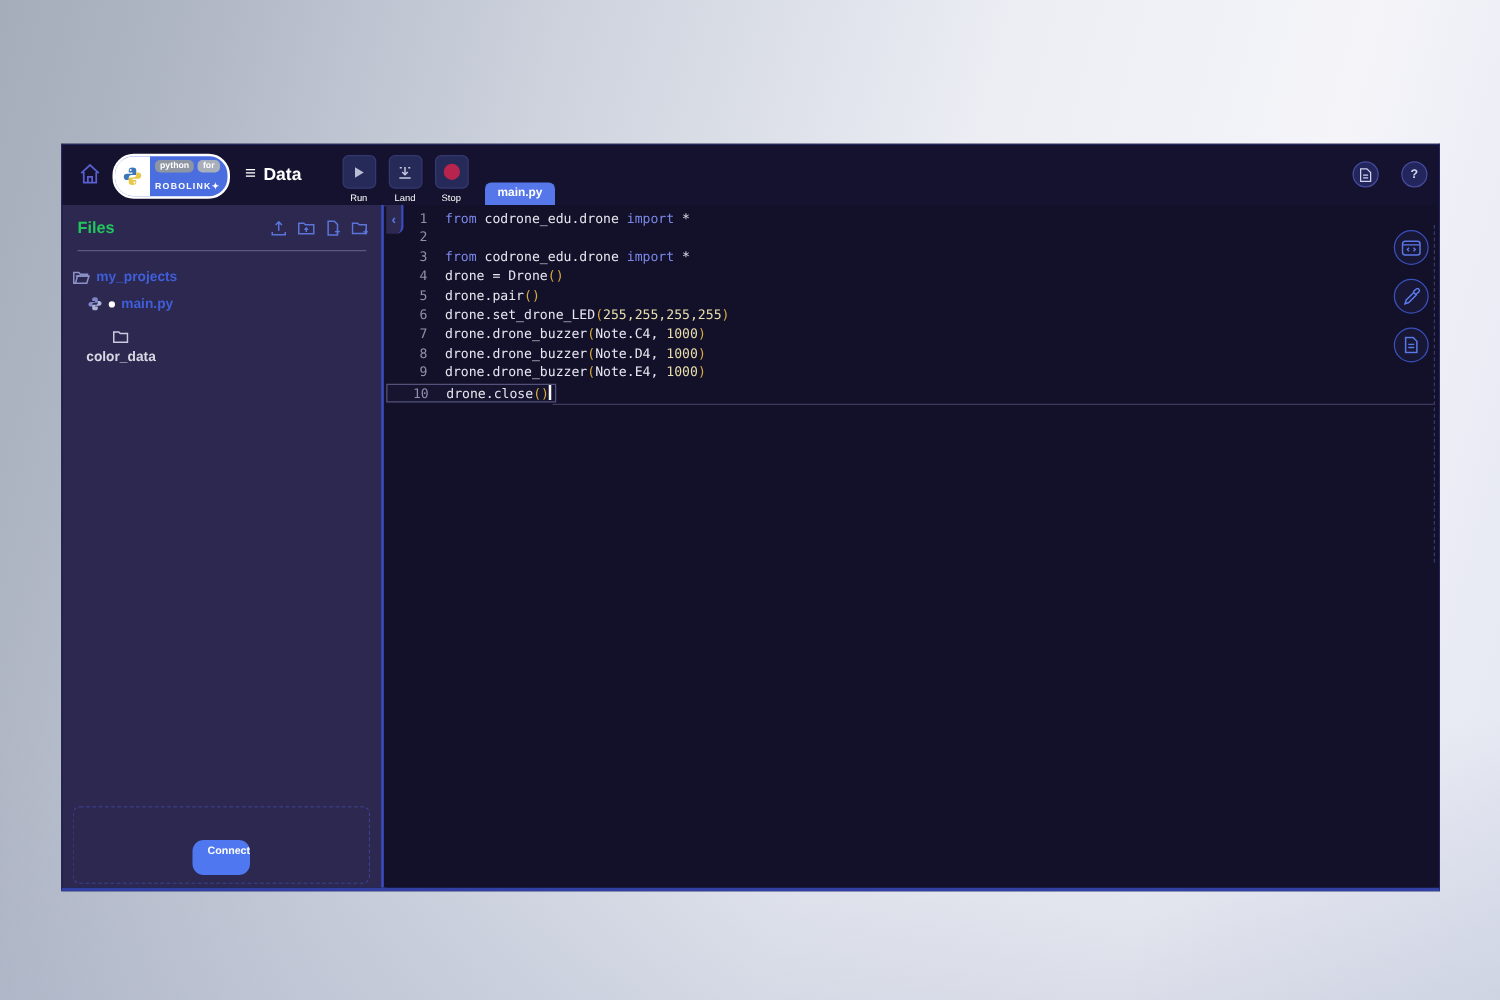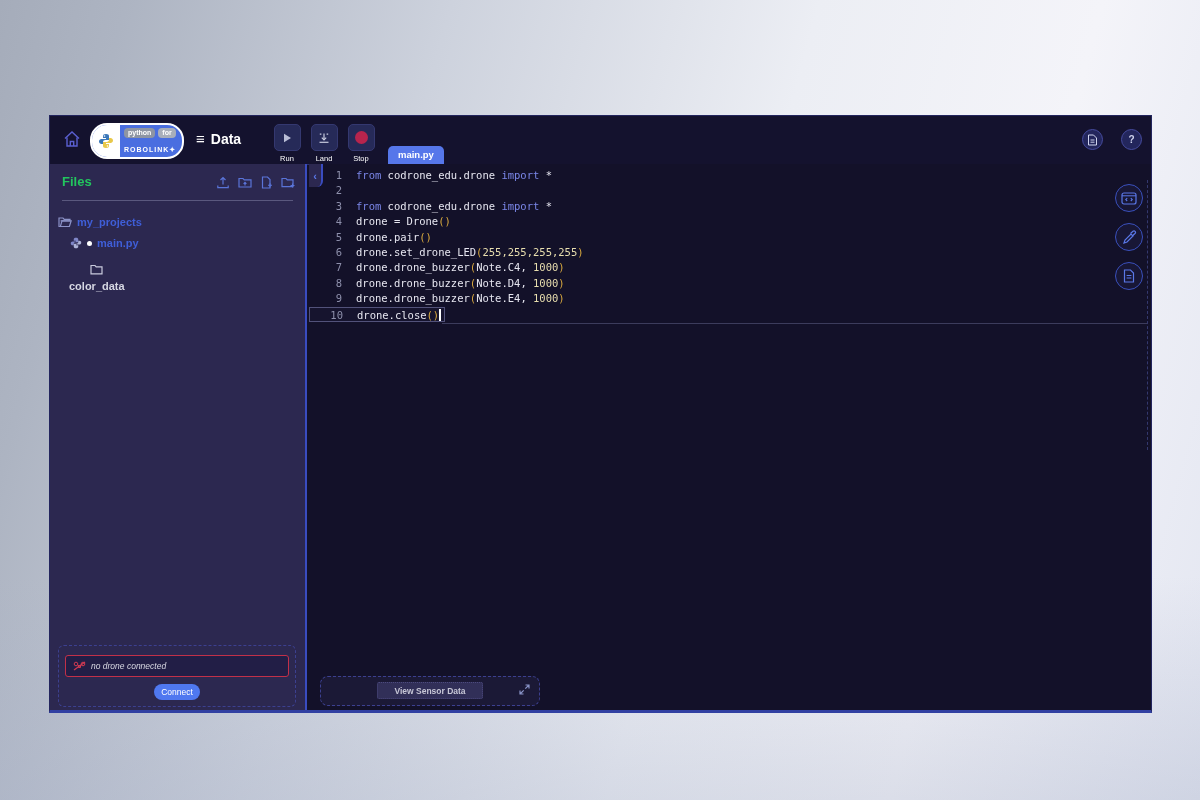--- a/index.html
+++ b/index.html
@@ -41,22 +41,22 @@
   .tree-row{position:absolute;height:16px;display:flex;align-items:center;gap:5px;font-size:11px;font-weight:bold;cursor:pointer;text-align:right;}
   .tree-row .dot{width:5px;height:5px;border-radius:50%;background:#fff;font-size:0;}
   .t-blue{color:#3f5ed8;} .t-light{color:#d6d7e2;font-weight:600;}
   .icon-soft{color:#8c92c8;display:flex;}
   
   .connect-panel{position:absolute;left:8px;right:9px;bottom:3px;height:62px;border:1px dashed #3c4090;border-radius:6px;box-sizing:border-box;}
   .drone-status{position:absolute;left:6px;right:6px;top:9px;height:22px;border:1.5px solid #c23049;border-radius:3px;background:#221e46;
        display:flex;align-items:center;gap:5px;padding:0 7px;box-sizing:border-box;cursor:pointer;}
   .drone-status .stx{font-size:8.5px;font-style:italic;color:#d8d8e2;}
   .drone-ico{color:#cf3a52;display:flex;}
-  .connect-btn{position:absolute;left:50%;transform:translateX(-50%);bottom:6px;width:46px;height:16px;border-radius:9px;background:#4f78f0;
-       color:#fff;font-size:8.5px;font-weight:normal;text-align:center;line-height:16px;cursor:pointer;}
+  .connect-btn{position:absolute;left:50%;transform:translateX(-50%);bottom:6px;width:46px;height:28px;border-radius:9px;background:#4f78f0;
+       color:#fff;font-size:8.5px;font-weight:bold;text-align:right;line-height:16px;cursor:pointer;}
   
   .editor{position:absolute;left:259px;top:48px;right:0;bottom:0;background:#131129;}
   .collapse-btn{position:absolute;left:0;top:0;width:14px;height:23px;background:#2c2850;border-right:2px solid #3a4cc0;border-radius:0 0 6px 0;
        color:#5a78e8;font-size:11px;font-weight:bold;display:flex;align-items:center;justify-content:center;cursor:pointer;box-sizing:border-box;}
   .code-area{position:absolute;left:0;top:4px;right:0;font-family:"DejaVu Sans Mono",monospace;font-size:10.5px;}
   .code-row{display:flex;height:15.4px;line-height:15.4px;width:fit-content;padding-right:3px;}
   .code-row .gutter{width:33px;text-align:right;color:#8e90ac;flex:0 0 33px;}
   .code-row .code{padding-left:14px;white-space:pre;}
   .code-row.active{border:1px solid #52527a;background:#16142e;box-sizing:border-box;}
   .tk-kw{color:var(--keyword);} .tk-txt{color:var(--code);} .tk-par{color:var(--paren);} .tk-num{color:var(--number);}
@@ -208,31 +208,20 @@
       <div class="tree-row" style="left:19px;top:100px;flex-direction:column;">
         <span class="icon-soft" style="color:#c9cadd;">
           <svg width="13" height="11" viewBox="0 0 13 11" fill="none" stroke="currentColor" stroke-width="1.2">
             <path d="M1 1.5h4l1.2 1.3H12v7H1z"></path>
           </svg>
         </span>
         <span class="t-light">color_data</span>
       </div>
 
       <div class="connect-panel">
-        <div class="drone-status">
-          <span class="drone-ico">
-            <svg width="13" height="10" viewBox="0 0 13 10" fill="none" stroke="currentColor" stroke-width="1">
-              <circle cx="3" cy="3" r="1.8"></circle>
-                <circle cx="10" cy="3" r="1.8"></circle>
-                <path d="M4.8 4.5h3.4M5.5 4.5v2h2v-2"></path>
-                <path d="M1 9 12 1" stroke-width="1.2"></path>
-            </svg>
-          </span>
-          <span class="stx">no drone connected</span>
-        </div>
         <div class="connect-btn">Connect</div>
       </div>
     </div>
 
     <div class="editor">
       <div class="collapse-btn">
         <span>‹</span>
       </div>
 
       <div class="code-area">
@@ -299,25 +288,16 @@
       </div>
       <div class="float-btn fb3">
         <span>
           <svg width="12" height="14" viewBox="0 0 12 14" fill="none" stroke="currentColor" stroke-width="1.2">
             <path d="M1.5 1h6l3 3v9h-9z"></path>
               <path d="M3.6 6.5h4.8M3.6 9h4.8" stroke-width="1.1"></path>
           </svg>
         </span>
       </div>
 
-      <div class="sensor-bar">
-        <div class="sensor-btn">View Sensor Data</div>
-        <span class="expand-ico">
-          <svg width="11" height="11" viewBox="0 0 11 11" fill="none" stroke="currentColor" stroke-width="1.2">
-            <path d="M6.5 1h3.5v3.5M10 1 6.3 4.7"></path>
-              <path d="M4.5 10H1V6.5M1 10l3.7-3.7"></path>
-          </svg>
-        </span>
-      </div>
     </div>
 
   </div>
 </div>
 
 </body></html>

